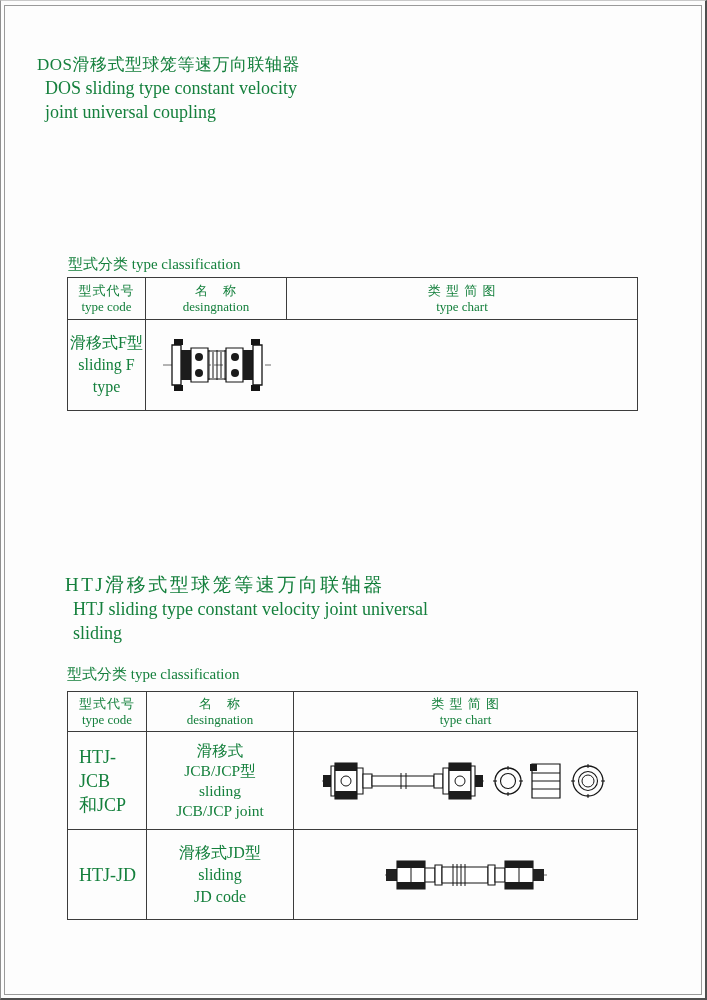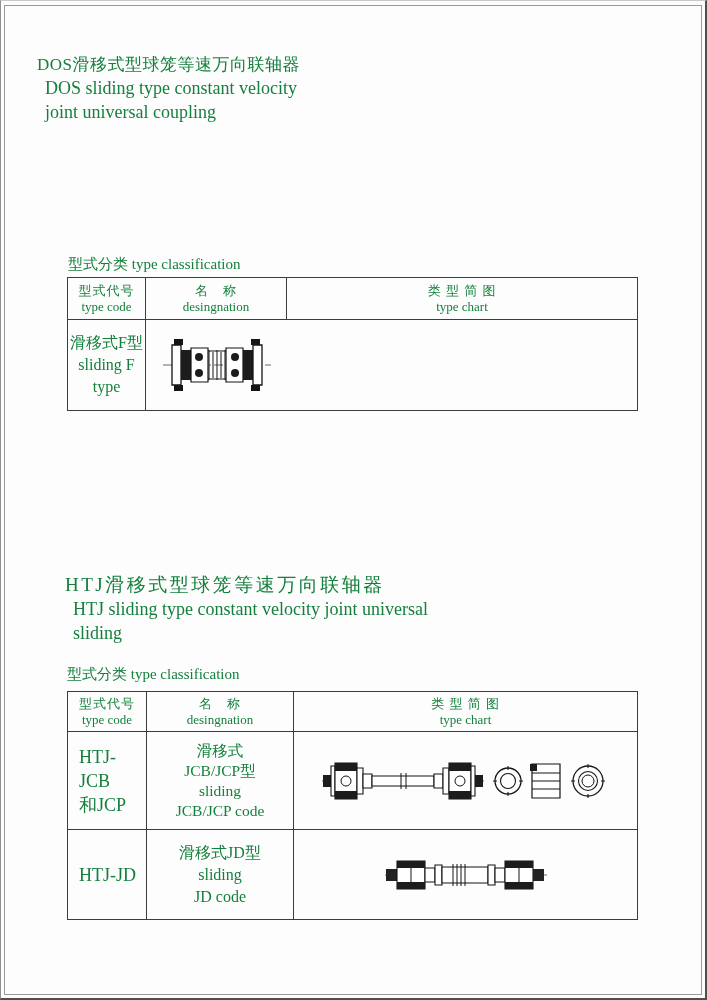--- a/index.html
+++ b/index.html
@@ -145,21 +145,21 @@
     </div>
 
     <div class="cell code-cell b-right b-bottom">
       <span>HTJ-JCB</span>
       <span>和JCP</span>
     </div>
     <div class="cell name-cell tight b-right b-bottom">
       <span>滑移式</span>
       <span>JCB/JCP型</span>
       <span>sliding</span>
-      <span>JCB/JCP code</span>
+      <span>JCB/JCP joint</span>
     </div>
     <div class="cell chart-cell b-bottom">
 
       <svg class="dwg" width="288" height="52" viewBox="0 0 288 52">
         <line x1="0" y1="26" x2="162" y2="26" stroke="#444" stroke-width="0.8" stroke-dasharray="9 3 2 3"></line>
 
         <rect x="1" y="20" width="8" height="12" fill="#1c1c1c"></rect>
         <rect x="9" y="11" width="4" height="30" fill="#fff" stroke="#151515" stroke-width="1.1"></rect>
         <rect x="13" y="8" width="22" height="36" fill="#fff" stroke="#151515" stroke-width="1.1"></rect>
         <rect x="13" y="8" width="22" height="8" fill="#1c1c1c"></rect>

